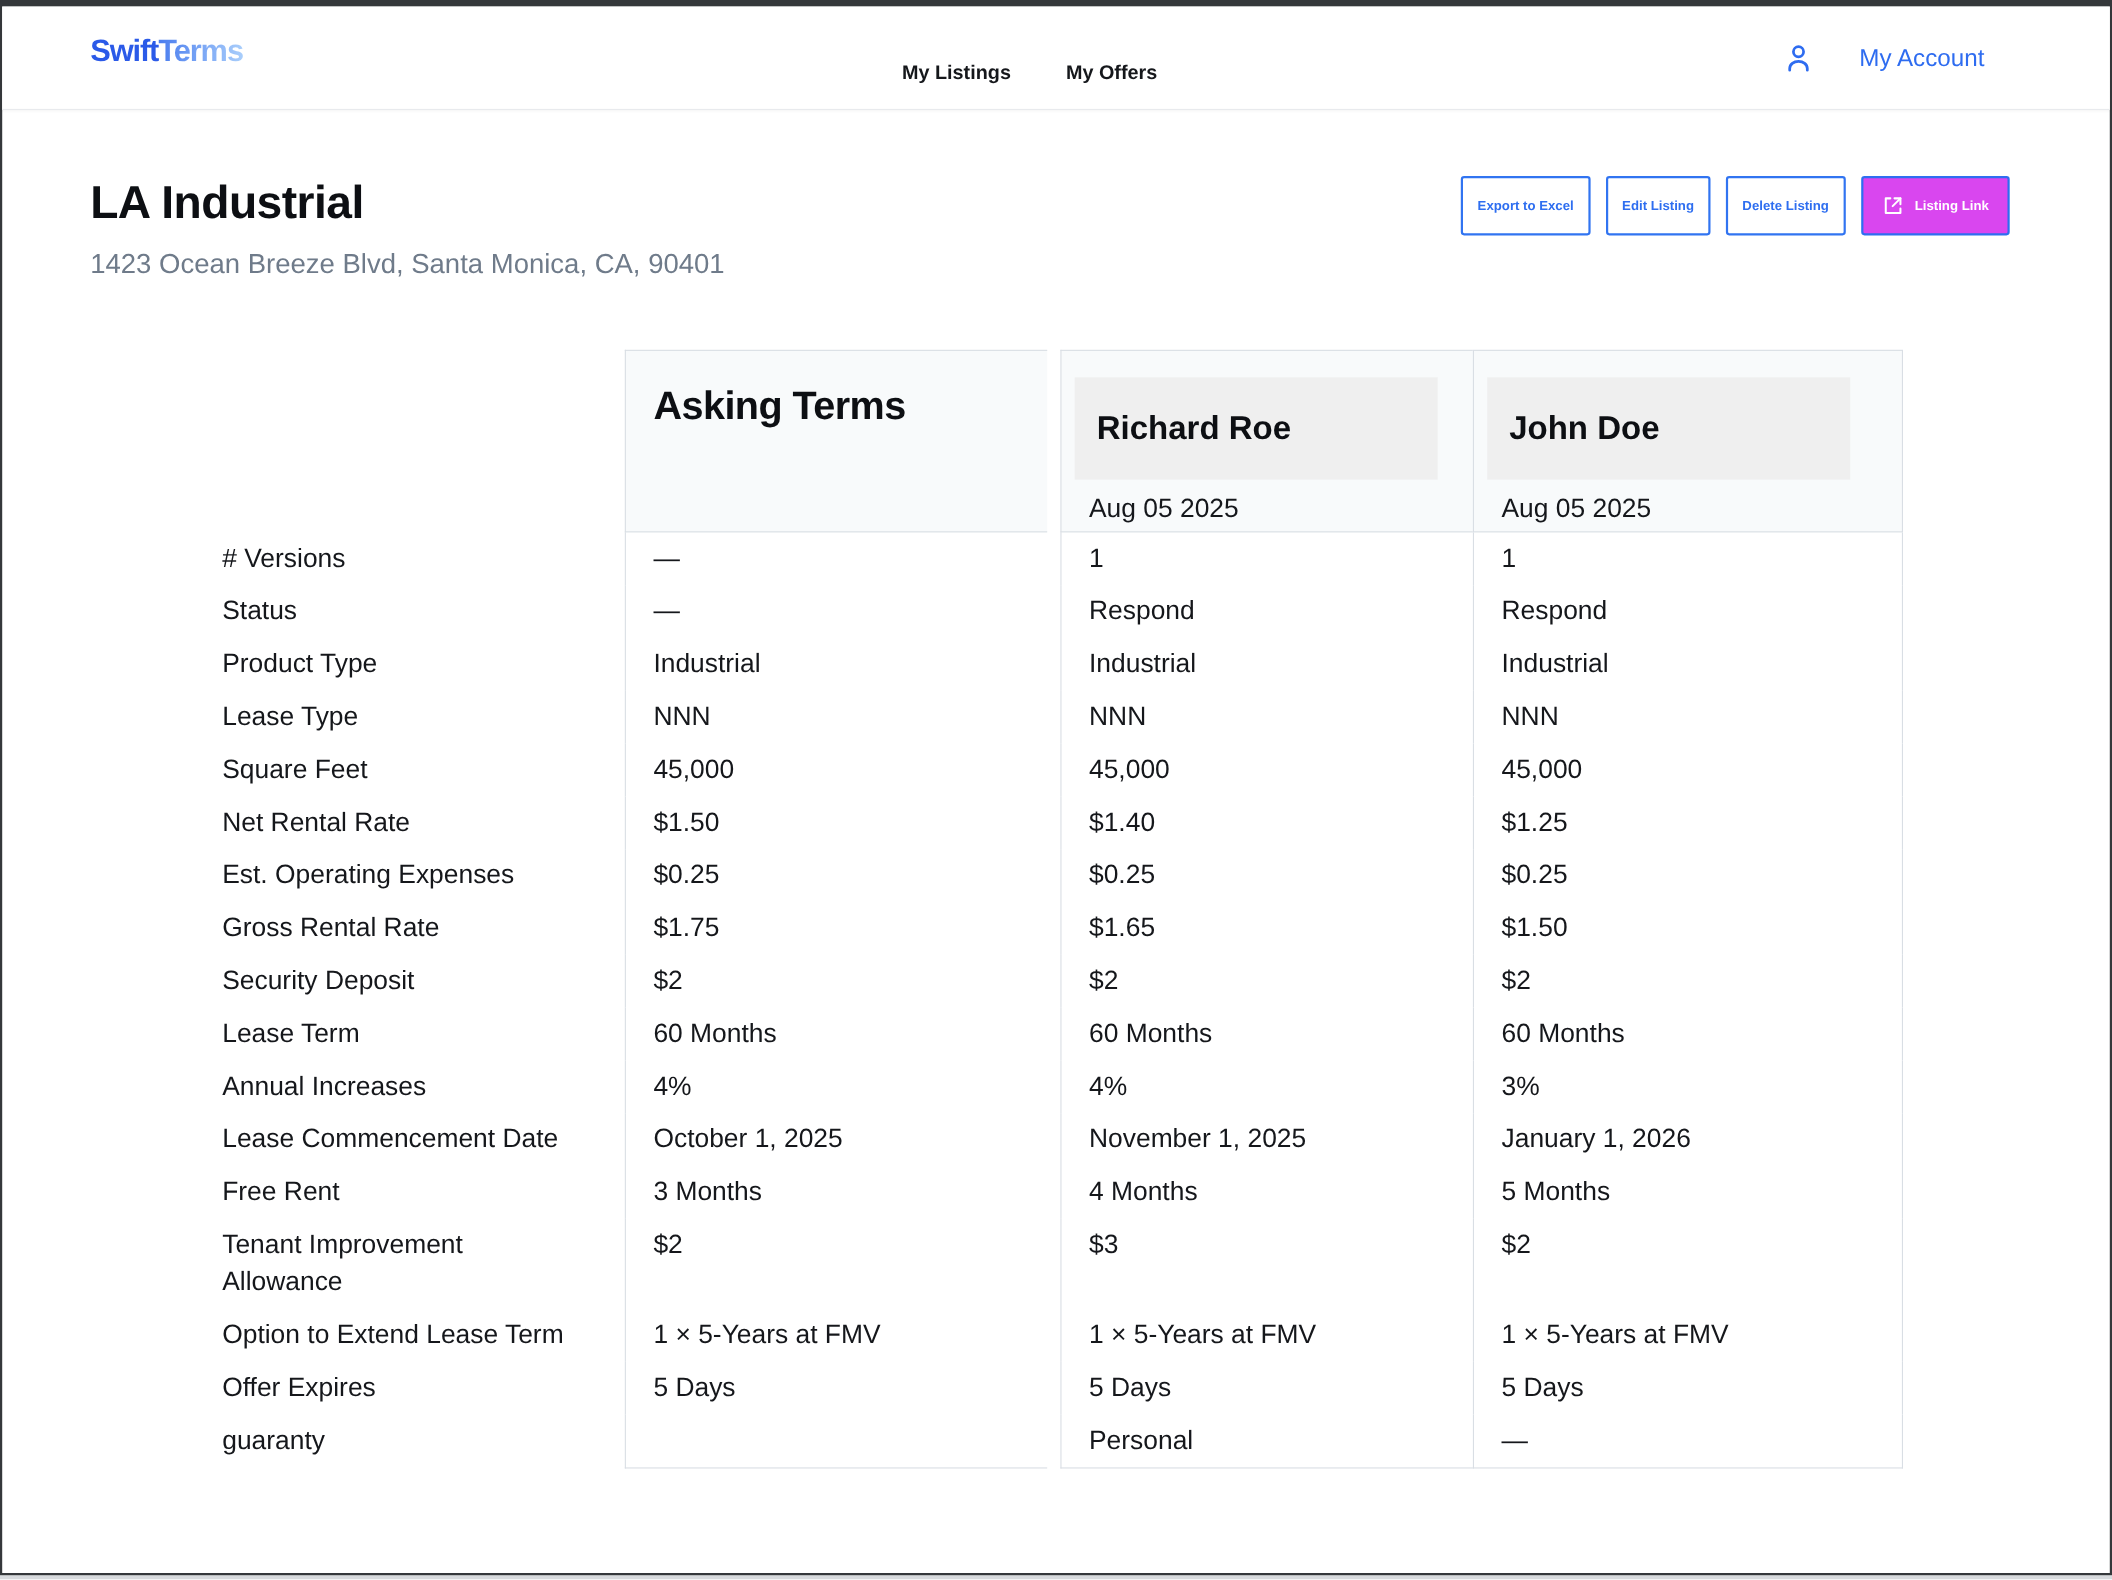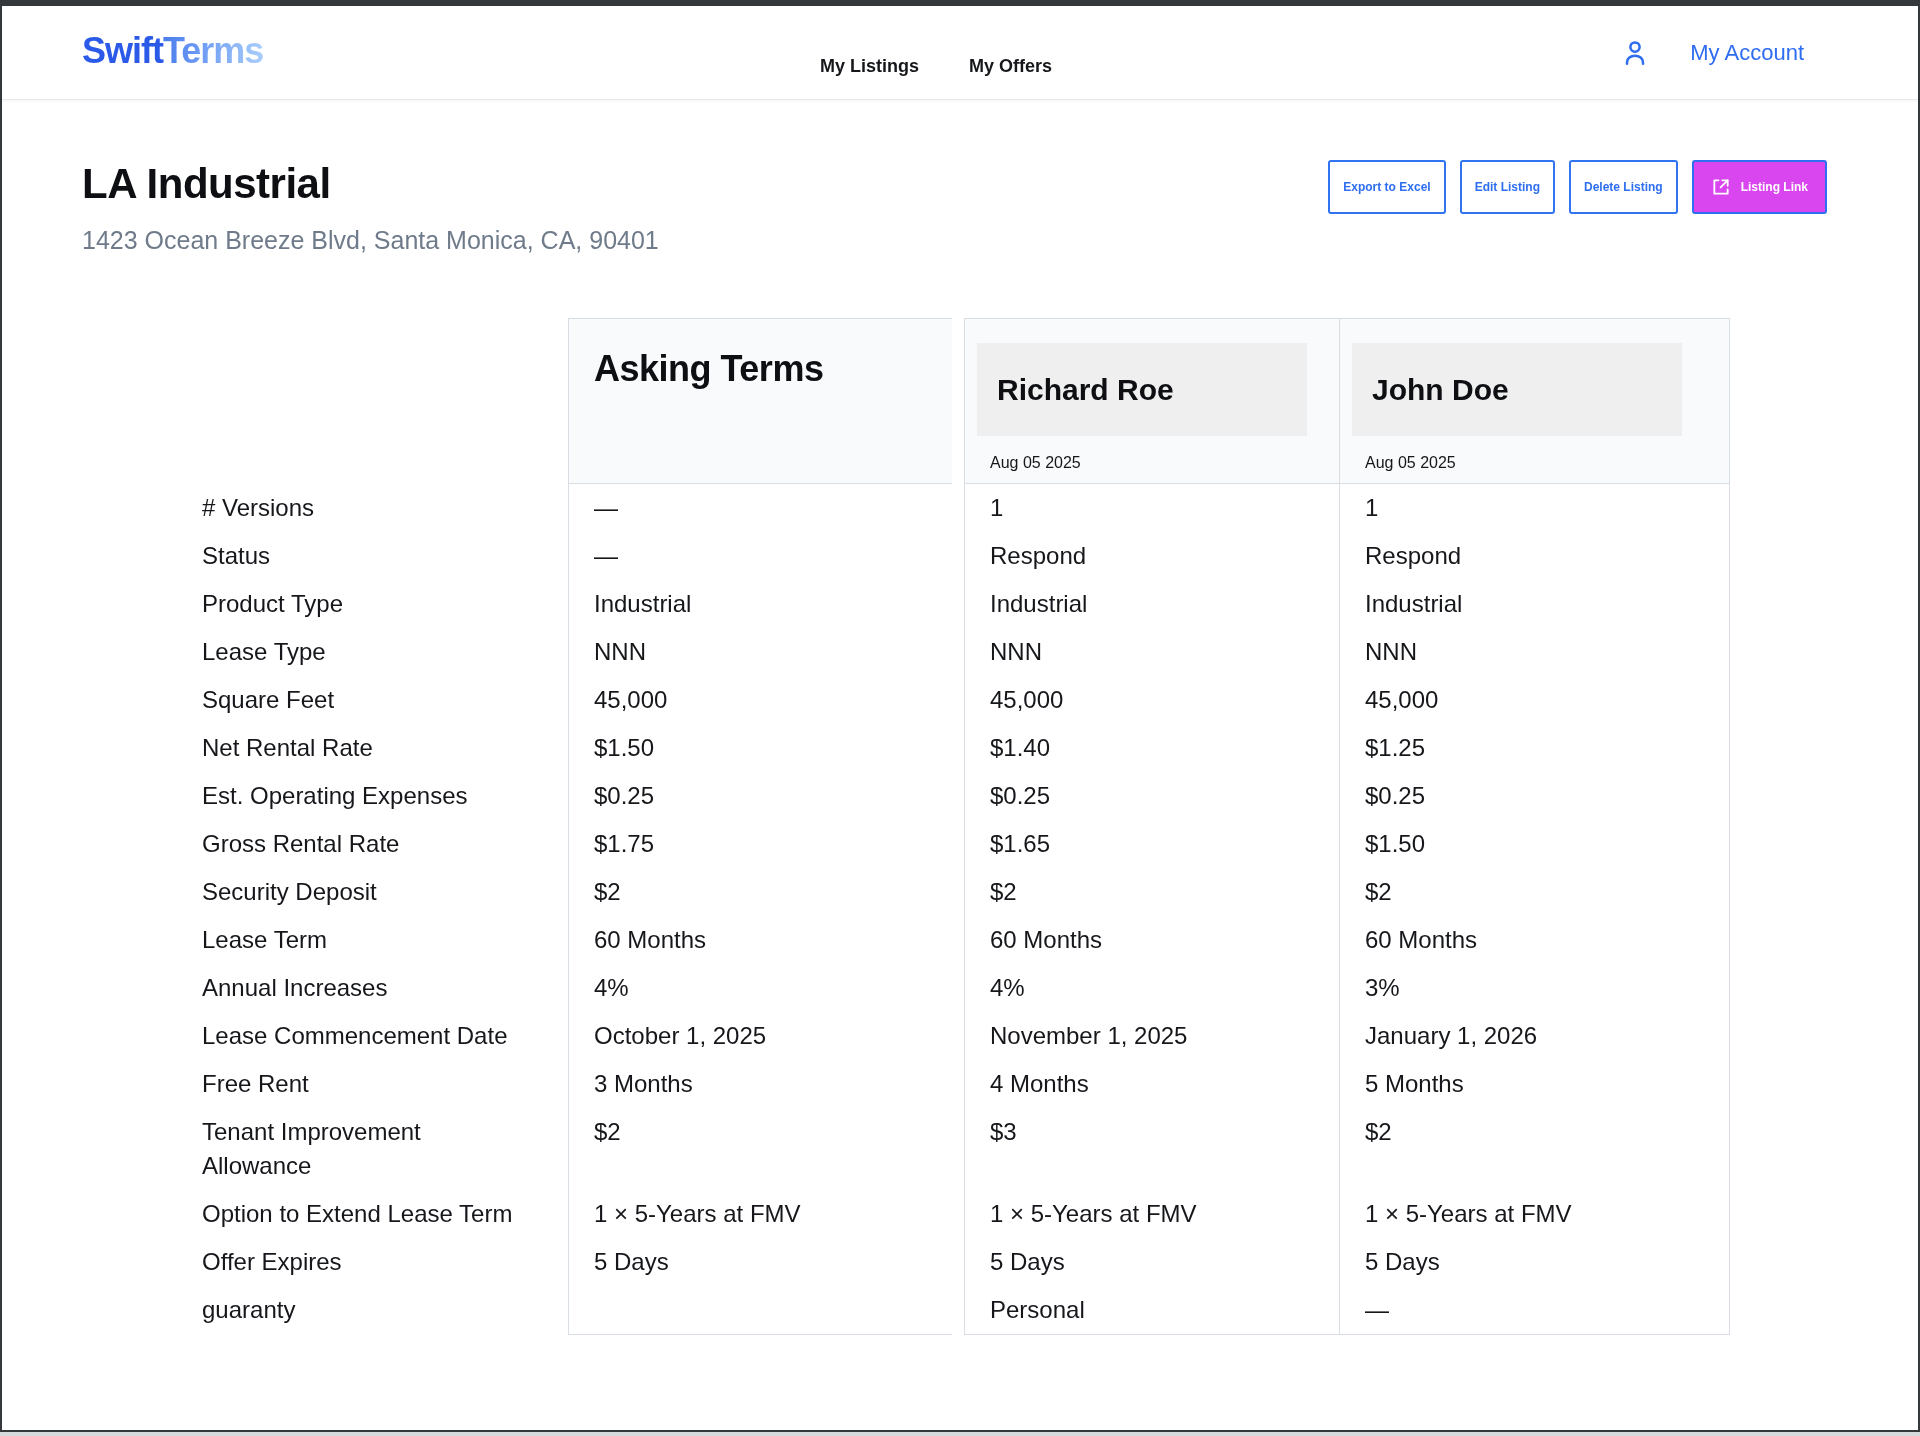--- a/index.html
+++ b/index.html
@@ -5,21 +5,21 @@
   * { margin:0; padding:0; box-sizing:border-box; }
   html,body { width:1920px; height:1436px; overflow:hidden; background:#fff;
     font-family:"Liberation Sans","DejaVu Sans",sans-serif; color:#15171b; }
   .screen { width:1920px; height:1432px; background:#fff;
     border:2px solid #35383b; border-top-width:6px; position:relative; }
   .under-strip { width:1920px; height:4px; background:#d7dadd; }
 
   
   .header { height:94px; position:relative; background:#fff;
     border-bottom:1px solid #e8eaed; box-shadow:0 1px 3px rgba(0,0,0,.05); }
-  .logo { position:absolute; left:80px; top:24px; font-size:36px; font-weight:800; letter-spacing:-1px; }
+  .logo { position:absolute; left:80px; top:24px; font-size:28px; font-weight:800; letter-spacing:-1px; }
   .logo .p1 { color:#2b5ae8; }
   .logo .p2 { background:linear-gradient(90deg,#4a7def,#a9cefb);
     -webkit-background-clip:text; background-clip:text; color:transparent; }
   .nav { position:absolute; left:818px; top:0; height:120px; display:flex; gap:50px; align-items:center;
     font-size:18px; font-weight:700; color:#15171b; }
   .nav span { cursor:pointer; }
   .account { position:absolute; right:114px; top:0; height:94px; display:flex; align-items:center; gap:40px; }
   .account .txt { color:#2e6cf0; font-size:22px; font-weight:400; cursor:pointer; }
   .account svg { display:block; cursor:pointer; }
 
@@ -44,21 +44,21 @@
   .col2 { border-left:1px solid #d9dee4; }
   .col3 { border-left:1px solid #d9dee4;margin-left:12px; }
   .col4 { border-left:1px solid #d9dee4; border-right:1px solid #d9dee4; }
   .lastrow { border-bottom:1px solid #d9dee4; }
   .hcell { background:#f8fafb; border-top:1px solid #d9dee4; border-bottom:1px solid #d9dee4; min-height:166px; }
   .h-ask { padding:33px 0 0 25px; font-size:36px; font-weight:800; letter-spacing:-0.5px; color:#0d0f13; }
   .h-name { padding-top:24px; }
   .name-box { margin-left:12px; width:330px; height:93px; background:#efefef;
     display:flex; align-items:center; padding-left:20px;
     font-size:30px; font-weight:700; color:#0d0f13; cursor:pointer; }
-  .h-date { margin:10px 0 0 25px; font-size:16px; color:#15171b; }
+  .h-date { margin:10px 0 0 25px; font-size:24px; color:#15171b; }
 </style>
 </head>
 <body>
 
 <div class="screen">
 
   <div class="header">
     <div class="logo"><span class="p1">Swift</span><span class="p2">Terms</span></div>
     <div class="nav">
       <span>My Listings</span>

